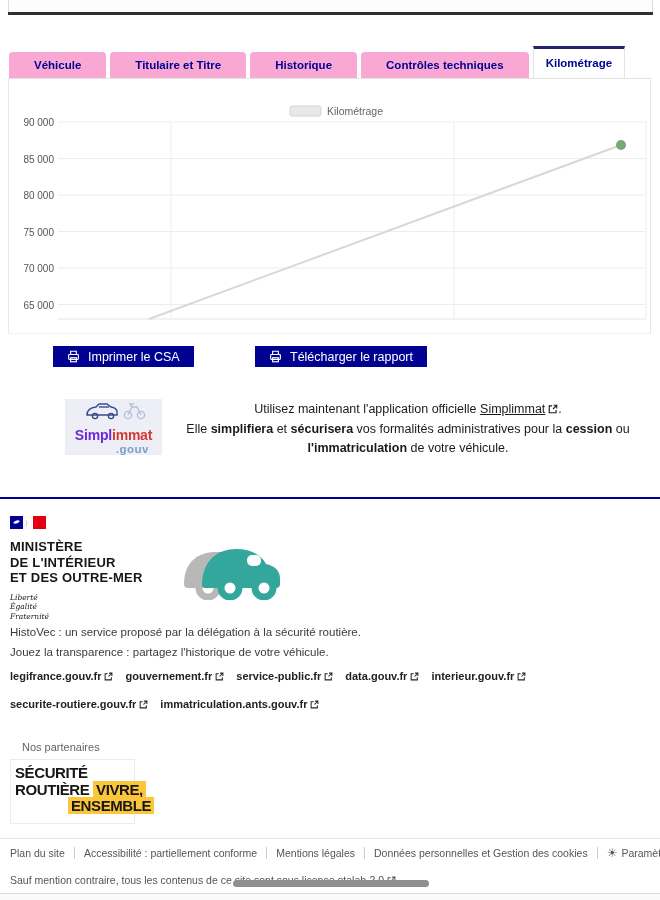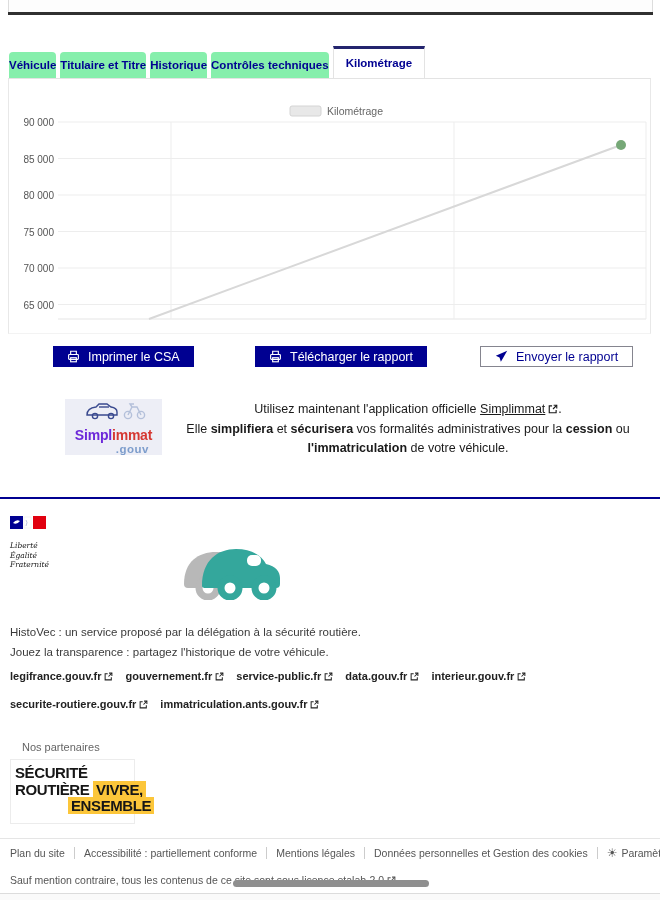--- a/index.html
+++ b/index.html
@@ -5,21 +5,21 @@
   html,body{margin:0;padding:0;background:#fff;}
   body{font-family:"Liberation Sans",sans-serif;-webkit-font-smoothing:antialiased;}
   .page{position:relative;width:660px;height:900px;background:#fff;overflow:hidden;}
 
   
   .top-remnant{position:absolute;left:8px;top:0;width:643px;height:12px;border-left:1px solid #ddd;border-right:1px solid #ddd;background:#fdfdfd;}
   .top-bar{position:absolute;left:8px;top:12px;width:645px;height:3px;background:#303030;}
 
   
   .tabs{position:absolute;left:9px;top:47px;height:31px;display:flex;align-items:flex-end;gap:4px;}
-  .tab{background:#86efac;color:#000091;font-weight:700;font-size:11.5px;padding:7px 0;line-height:12px;border-radius:4px 4px 0 0;white-space:nowrap;cursor:pointer;}
+  .tab{background:#f9a8d4;color:#000091;font-weight:700;font-size:11.5px;padding:7px 25px;line-height:12px;border-radius:4px 4px 0 0;white-space:nowrap;cursor:pointer;}
   .tab.active{background:#fff;color:#000091;border-top:3px solid #23246e;border-left:1px solid #e3e3e3;border-right:1px solid #e3e3e3;border-radius:0;padding:8px 12px 9px;position:relative;z-index:2;}
 
   
   .panel{position:absolute;left:8px;top:78px;width:643px;height:256px;border:1px solid #e8e8e8;border-top-color:#e3e3e3;border-bottom-color:#f3f3f3;background:#fff;box-sizing:border-box;}
   .chart{position:absolute;left:0;top:0;}
   .chart text{font-family:"Liberation Sans",sans-serif;}
 
   
   .btn{position:absolute;top:346px;height:21px;display:inline-flex;align-items:center;gap:8px;font-size:12.5px;font-weight:500;padding:0 14px;box-sizing:border-box;cursor:pointer;white-space:nowrap;}
   .btn-primary{background:#000091;color:#fff;border:none;}
@@ -127,26 +127,20 @@
 
   <button class="btn btn-primary" style="left:255px;">
     <svg width="13" height="13" viewBox="0 0 16 16" fill="none" stroke="currentColor" stroke-width="1.4">
       <path d="M4.5 5.5V1.5h7v4"></path>
       <rect x="2" y="5.5" width="12" height="6" rx="1"></rect>
       <rect x="4.5" y="9.5" width="7" height="5"></rect>
     </svg>
     <span>Télécharger le rapport</span>
   </button>
 
-  <button class="btn btn-secondary" style="left:480px;">
-    <svg width="13" height="13" viewBox="0 0 16 16" fill="currentColor">
-      <path d="M15 1 L1 7.2 L5.6 9.2 L7.2 14.5 L9.6 10.6 L15 1 Z"></path>
-    </svg>
-    <span>Envoyer le rapport</span>
-  </button>
 
   <div class="simp-logo">
     <svg width="97" height="24" viewBox="0 0 97 24">
       <g fill="none" stroke="#3a4a8f" stroke-width="1.4">
         <path d="M22 16 q0 -7 9 -8 l3 -3 h8 l4 3 q6 1 6 5 v3 h-30 z"></path>
         <circle cx="30" cy="17" r="2.6"></circle>
         <circle cx="46" cy="17" r="2.6"></circle>
         <path d="M34 8 h10"></path>
       </g>
       <g fill="none" stroke="#b4c0da" stroke-width="1.4">
@@ -172,20 +166,25 @@
   <div class="footer-top-border"></div>
 
   <div class="ministry">
     <svg width="38" height="14" viewBox="0 0 38 14">
       <rect x="0" y="0" width="13" height="13" fill="#000091"></rect>
       <path d="M3 7 q3 -4 7 -2 q-3 4 -7 2" fill="#fff"></path>
       <rect x="14" y="1" width="7" height="11" fill="#fff" stroke="#e8e8e8" stroke-width="0.5"></rect>
       <path d="M16 4 q2 2 0 6" fill="none" stroke="#bfc6e0" stroke-width="1"></path>
       <rect x="23" y="0" width="13" height="13" fill="#e1000f"></rect>
     </svg>
+    <div class="min-name">
+      <div>MINISTÈRE</div>
+      <div>DE L'INTÉRIEUR</div>
+      <div>ET DES OUTRE-MER</div>
+    </div>
     <div class="min-motto">
       <div>Liberté</div>
       <div>Égalité</div>
       <div>Fraternité</div>
     </div>
   </div>
 
   <svg class="histovec-logo" width="115" height="82" viewBox="0 0 115 82">
     <path d="M16 66 C16 44 30 34 48 34 L54 34 L54 70 L20 70 Q16 70 16 66 Z" fill="#b8b8b8"></path>
     <circle cx="40" cy="70" r="9" fill="#fff" stroke="#b8b8b8" stroke-width="7"></circle>

